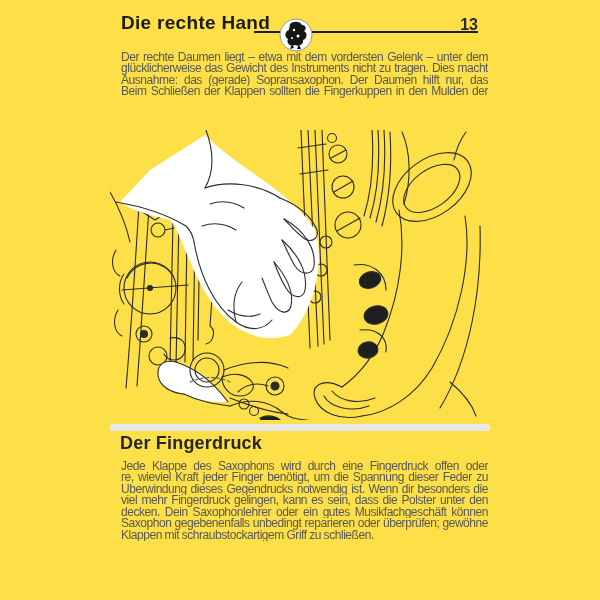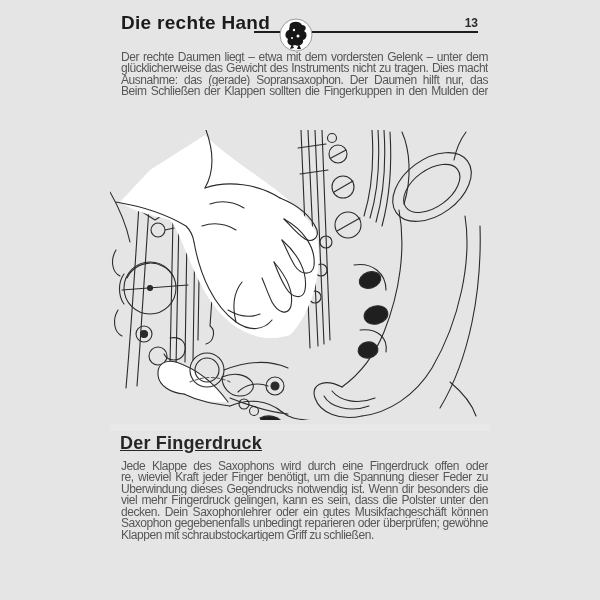--- a/index.html
+++ b/index.html
@@ -1,56 +1,56 @@
 <!DOCTYPE html>
 <html><head>
 <meta charset="utf-8">
 <style>
   html, body { margin: 0; padding: 0; background: #ffffff; }
   .sheet {
     position: relative; width: 600px; height: 600px;
-    background: #e5e5e5; overflow: hidden;
+    background: #fde047; overflow: hidden;
     font-family: "Liberation Sans", sans-serif;
   }
   
   .page-title {
     position: absolute; left: 121px; top: 12px; margin: 0;
     font-size: 19px; font-weight: bold; color: #1c1c1c; letter-spacing: 0.3px;
   }
   .header-rule {
     position: absolute; left: 254px; top: 31px; width: 224px; height: 2px;
     background: #1e1e1e;
   }
   .emblem {
     position: absolute; left: 277px; top: 16px; width: 38px; height: 38px;
   }
   .page-number {
     position: absolute; left: 440px; top: 16px; width: 38px;
-    text-align: right; font-size: 12px; font-weight: bold; color: #2a2a2a;
+    text-align: right; font-size: 16px; font-weight: bold; color: #2a2a2a;
   }
   
   .para { position: absolute; left: 121px; width: 367px; color: #575757; }
   .para .ln {
     font-size: 12px; line-height: 11.45px; letter-spacing: -0.45px;
     word-spacing: -0.3px; text-align: justify; text-align-last: justify;
     white-space: normal; overflow: hidden; height: 11.45px;
   }
   .para .ln:last-child { text-align-last: auto; }
   .intro-para { top: 52px; }
   .finger-para { top: 461px; }
   
   .illustration { position: absolute; left: 110px; top: 130px; width: 380px; height: 290px; }
   
   .divider-band {
     position: absolute; left: 110px; top: 424px; width: 380px; height: 7px;
     background: #e9e9e9; border-radius: 2px;
   }
   .section-title {
     position: absolute; left: 120px; top: 433px; margin: 0;
-    font-size: 18px; font-weight: bold; color: #262626; letter-spacing: 0.2px; text-decoration: underline;
+    font-size: 18px; font-weight: bold; color: #262626; letter-spacing: 0.2px;
   }
 </style>
 </head>
 <body>
 
 <div class="sheet">
 
   <h1 class="page-title">Die rechte Hand</h1>
   <div class="header-rule"></div>
   <svg class="emblem" viewBox="0 0 38 38">

